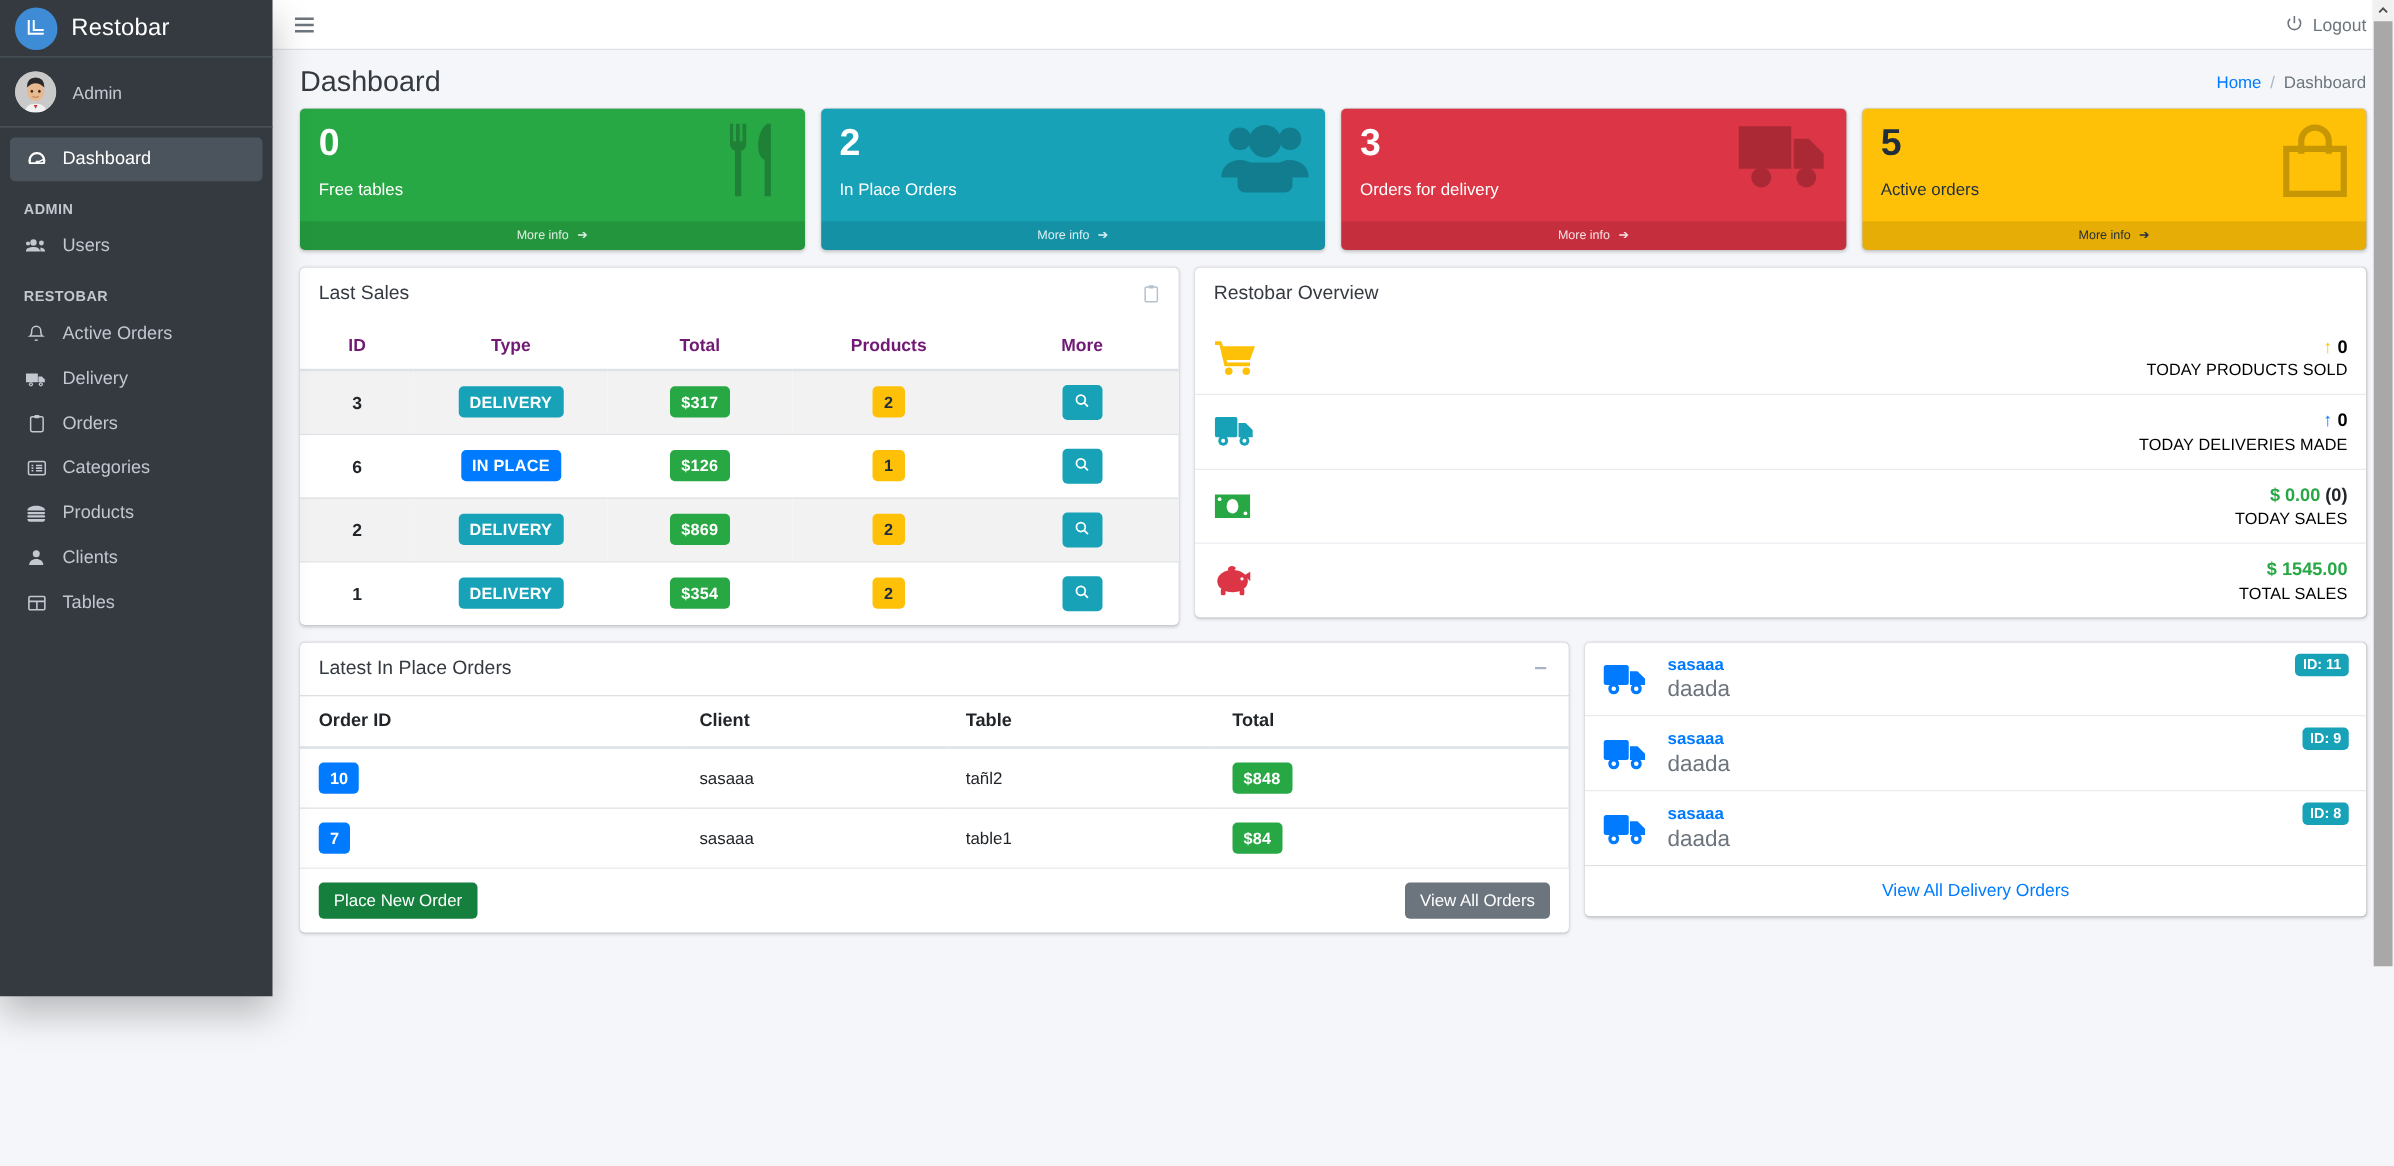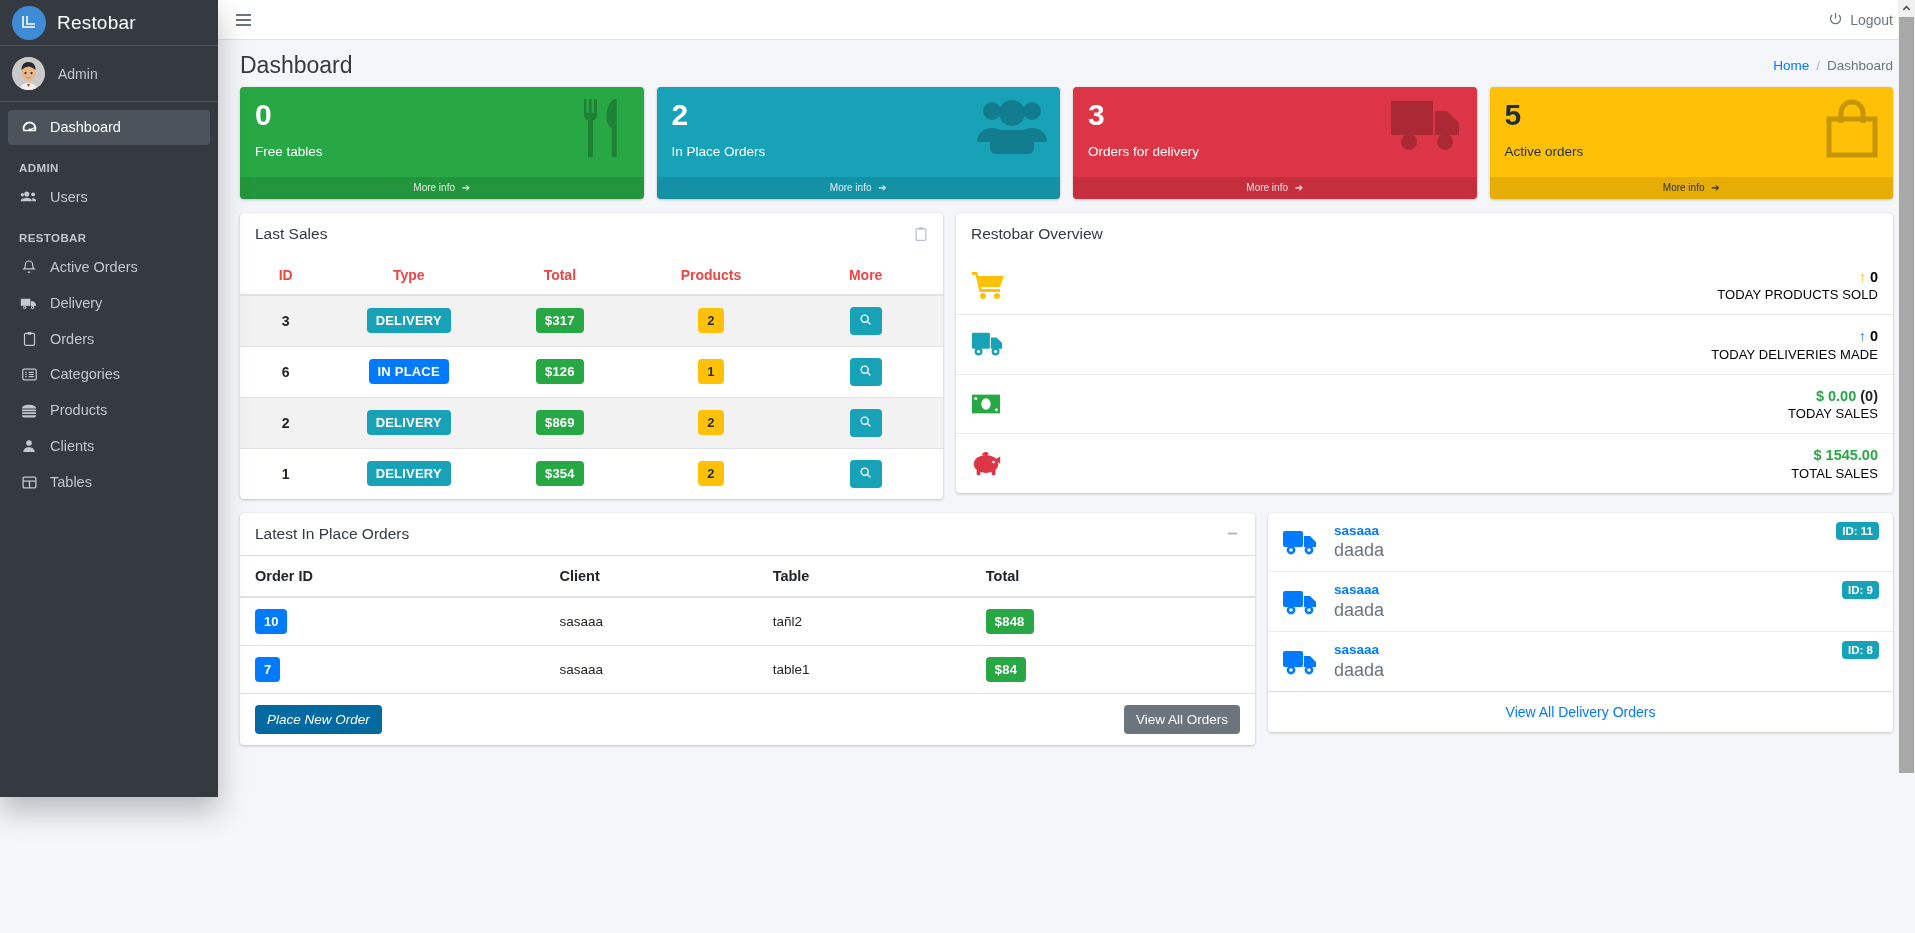--- a/index.html
+++ b/index.html
@@ -125,21 +125,21 @@
   .card-tools { display: flex; gap: 8px; align-items: center; color: #adb5bd; cursor: pointer; }
   .card-body { padding: 0; }
 
   .row-mid { display: flex; gap: 13px; align-items: flex-start; }
   .col-sales { width: 703px; flex: 0 0 703px; }
   .col-overview { flex: 1; }
 
   
   table.tbl { width: 100%; border-collapse: collapse; }
   table.tbl th {
-    font-size: 14px; font-weight: bold; color: #ef4444; text-align: center;
+    font-size: 14px; font-weight: bold; color: #701a75; text-align: center;
     padding: 11px 8px; border-bottom: 2px solid #dee2e6;
   }
   table.tbl td {
     text-align: center; padding: 11px 8px; font-size: 14px;
     border-top: 1px solid #dee2e6; vertical-align: middle; color: #212529;
   }
   table.tbl tbody tr:nth-child(odd) { background: #f2f2f2; }
   .badge {
     display: inline-block; padding: 5px 9px; border-radius: 4px;
     color: #fff; font-size: 13px; font-weight: bold; letter-spacing: .2px;
@@ -189,21 +189,21 @@
               font-size: 13px; font-weight: bold; display:inline-block; }
   .card-footer {
     display: flex; align-items: center; justify-content: space-between;
     padding: 11px 15px; background: #fff; border-top: 1px solid rgba(0,0,0,.125);
     border-radius: 0 0 4px 4px;
   }
   .btn {
     border: none; border-radius: 4px; padding: 7px 12px; font-size: 13.5px;
     color: #fff; cursor: pointer; font-family: inherit;
   }
-  .btn-info { background: #0369a1; font-style: italic; }
+  .btn-info { background: #15803d; }
   .btn-secondary { background: #6c757d; }
 
   
   .dl-item {
     display: flex; align-items: center; gap: 12px;
     padding: 9px 14px; border-bottom: 1px solid #e9ecef; position: relative;
   }
   .dl-item:last-of-type { border-bottom: none; }
   .dl-icon { flex: 0 0 40px; display:flex; align-items:center; }
   .dl-body { flex: 1; line-height: 1.3; }

